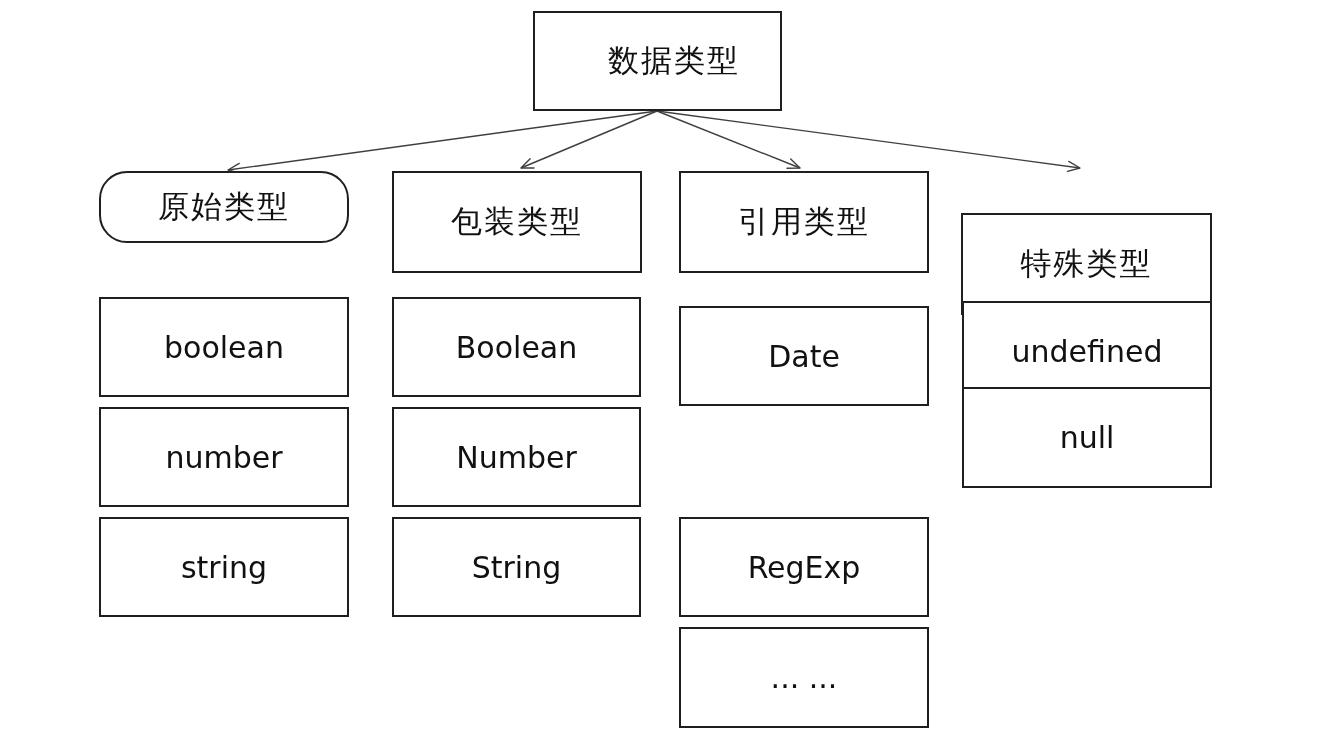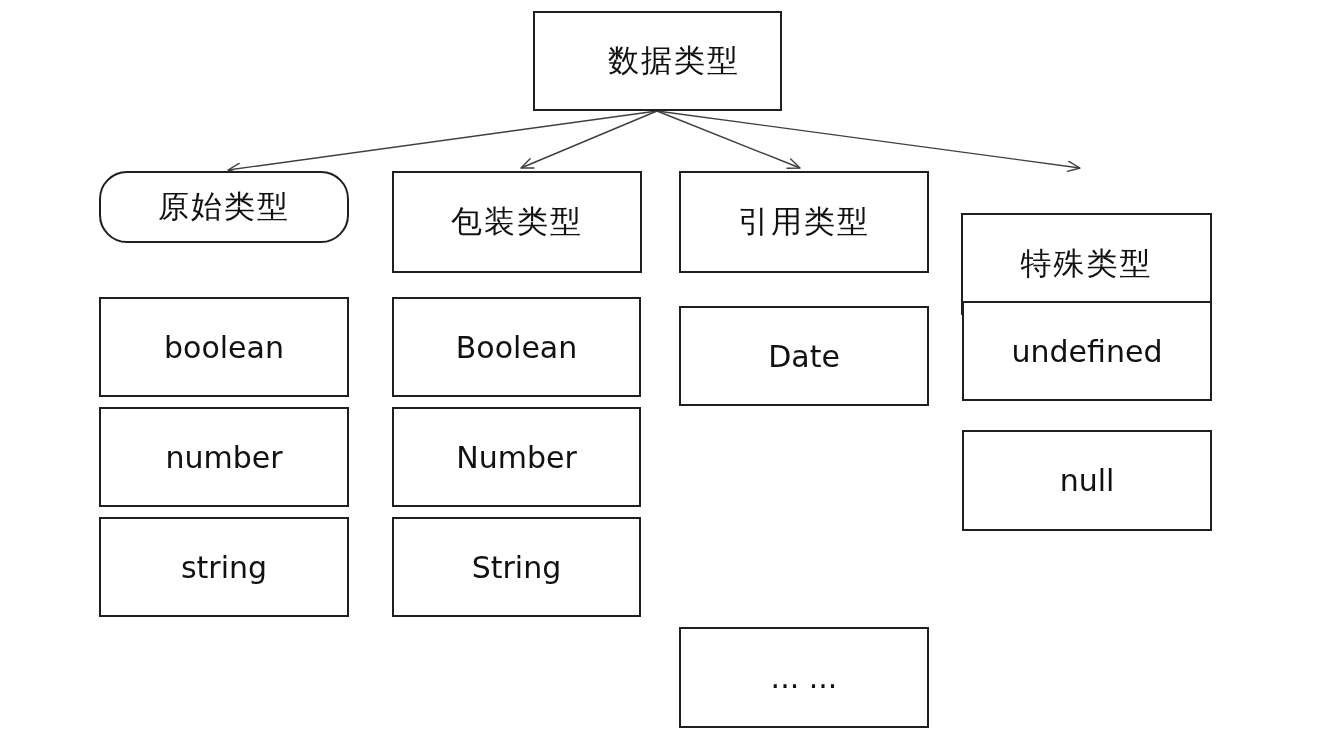--- a/index.html
+++ b/index.html
@@ -72,18 +72,19 @@
 
   <div class="node latin" style="left:99px; top:297px; width:250px; height:100px;">boolean</div>
   <div class="node latin" style="left:99px; top:407px; width:250px; height:100px;">number</div>
   <div class="node latin" style="left:99px; top:517px; width:250px; height:100px;">string</div>
 
   <div class="node latin" style="left:392px; top:297px; width:249px; height:100px;">Boolean</div>
   <div class="node latin" style="left:392px; top:407px; width:249px; height:100px;">Number</div>
   <div class="node latin" style="left:392px; top:517px; width:249px; height:100px;">String</div>
 
   <div class="node latin" style="left:679px; top:306px; width:250px; height:100px;">Date</div>
+  <div class="node latin" style="left:679px; top:517px; width:250px; height:100px;">RegExp</div>
   <div class="node latin" style="left:679px; top:627px; width:250px; height:101px;">... ...</div>
 
   <div class="node latin" style="left:962px; top:301px; width:250px; height:100px;">undefined</div>
-  <div class="node latin" style="left:962px; top:430px; width:250px; height:101px;">null</div>
+  <div class="node latin" style="left:962px; top:387px; width:250px; height:101px;">null</div>
 
 </div>
 
 </body></html>

